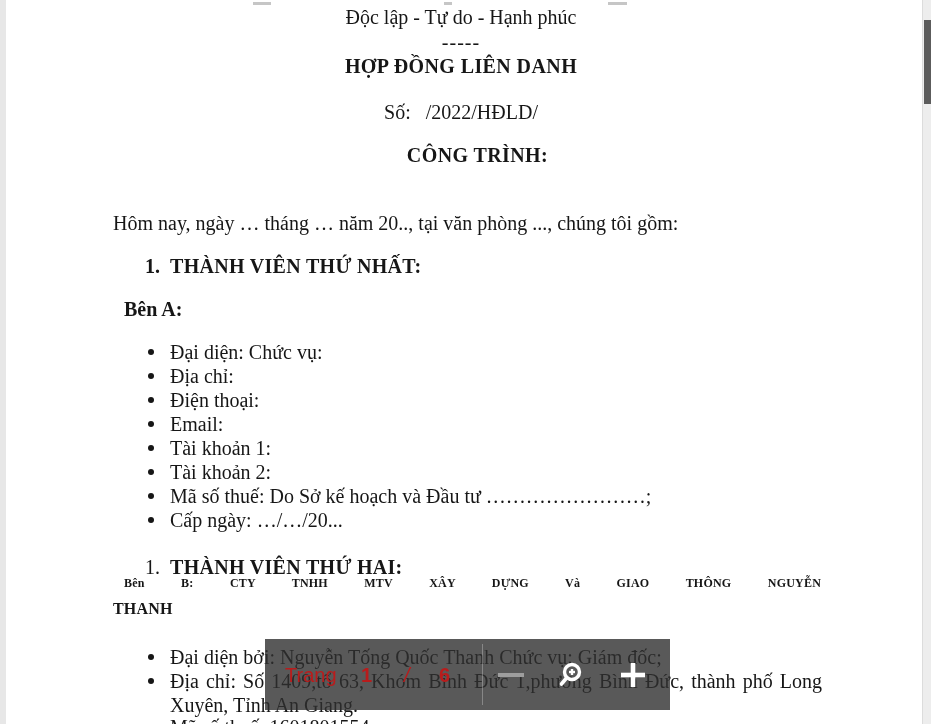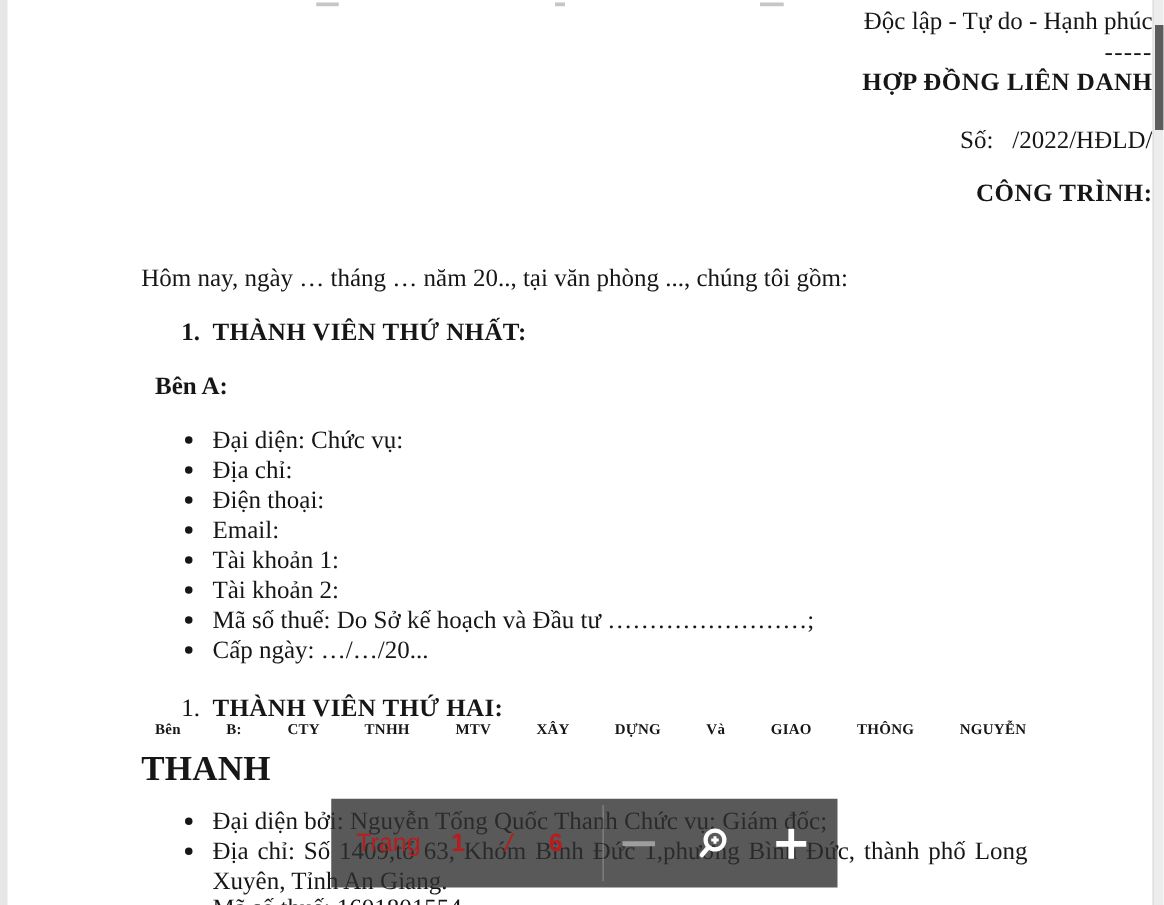--- a/index.html
+++ b/index.html
@@ -13,21 +13,21 @@
     color:#161616;
   }
   .left-strip {
     position:absolute; left:0; top:0; width:6px; height:724px;
     background:#e7e7e7;
   }
   .artifact {
     position:absolute; height:3px; background:#c6c6c6;
   }
   .doc { position:absolute; left:0; top:0; width:922px; height:724px; }
-  .t-center { position:absolute; left:0; width:922px; text-align:right; }
+  .t-center { position:absolute; left:0; width:922px; text-align:center; }
   .motto       { top:6px;  font-size:20px; }
   .dashes      { top:31px; font-size:20px; letter-spacing:1px; }
   .doc-title   { top:55px; font-size:20px; font-weight:bold; letter-spacing:.4px; }
   .so-line     { top:101px; font-size:20px; white-space:pre; }
   .cong-trinh  { top:144px; font-size:20px; font-weight:bold; letter-spacing:.4px;padding-left:33px; }
   .intro       { position:absolute; left:113px; top:212px; width:740px; font-size:20px; }
   .sec-head    { position:absolute; left:145px; font-size:20px; }
   .sec-head .num  { display:inline-block; width:25px; }
   .sec-head.bold-num .num { font-weight:bold; }
   .sec-head .txt  { font-weight:bold; letter-spacing:.3px; }
@@ -36,21 +36,21 @@
   .bullet-row  { position:relative; font-size:20px; line-height:24px; padding-left:24px; width:690px; }
   .bullet-row .dot {
     position:absolute; left:2px; top:9px; width:6px; height:6px;
     border-radius:50%; background:#161616;
   }
   .benb-1 {
     position:absolute; left:124px; top:576px; width:697px;
     font-size:12px; font-weight:bold; letter-spacing:.2px;
     text-align:justify; text-align-last:justify;
   }
-  .benb-2 { position:absolute; left:113px; top:600px; font-size:28px; font-weight:bold; letter-spacing:.2px; }
+  .benb-2 { position:absolute; left:113px; top:600px; font-size:16px; font-weight:bold; letter-spacing:.2px; }
   .b2-row1 { position:absolute; left:146px; top:645px; }
   .b2-row2 { position:absolute; left:146px; top:669px; }
   .b2-row2 .bullet-row { width:676px; text-align:justify; line-height:24px; }
   .clipped-line { position:absolute; left:170px; top:716px; font-size:20px; }
 
   
   .toolbar {
     position:absolute; left:265px; top:639px; width:405px; height:71px;
     background:rgba(47,47,47,0.80);
     border-radius:0;

